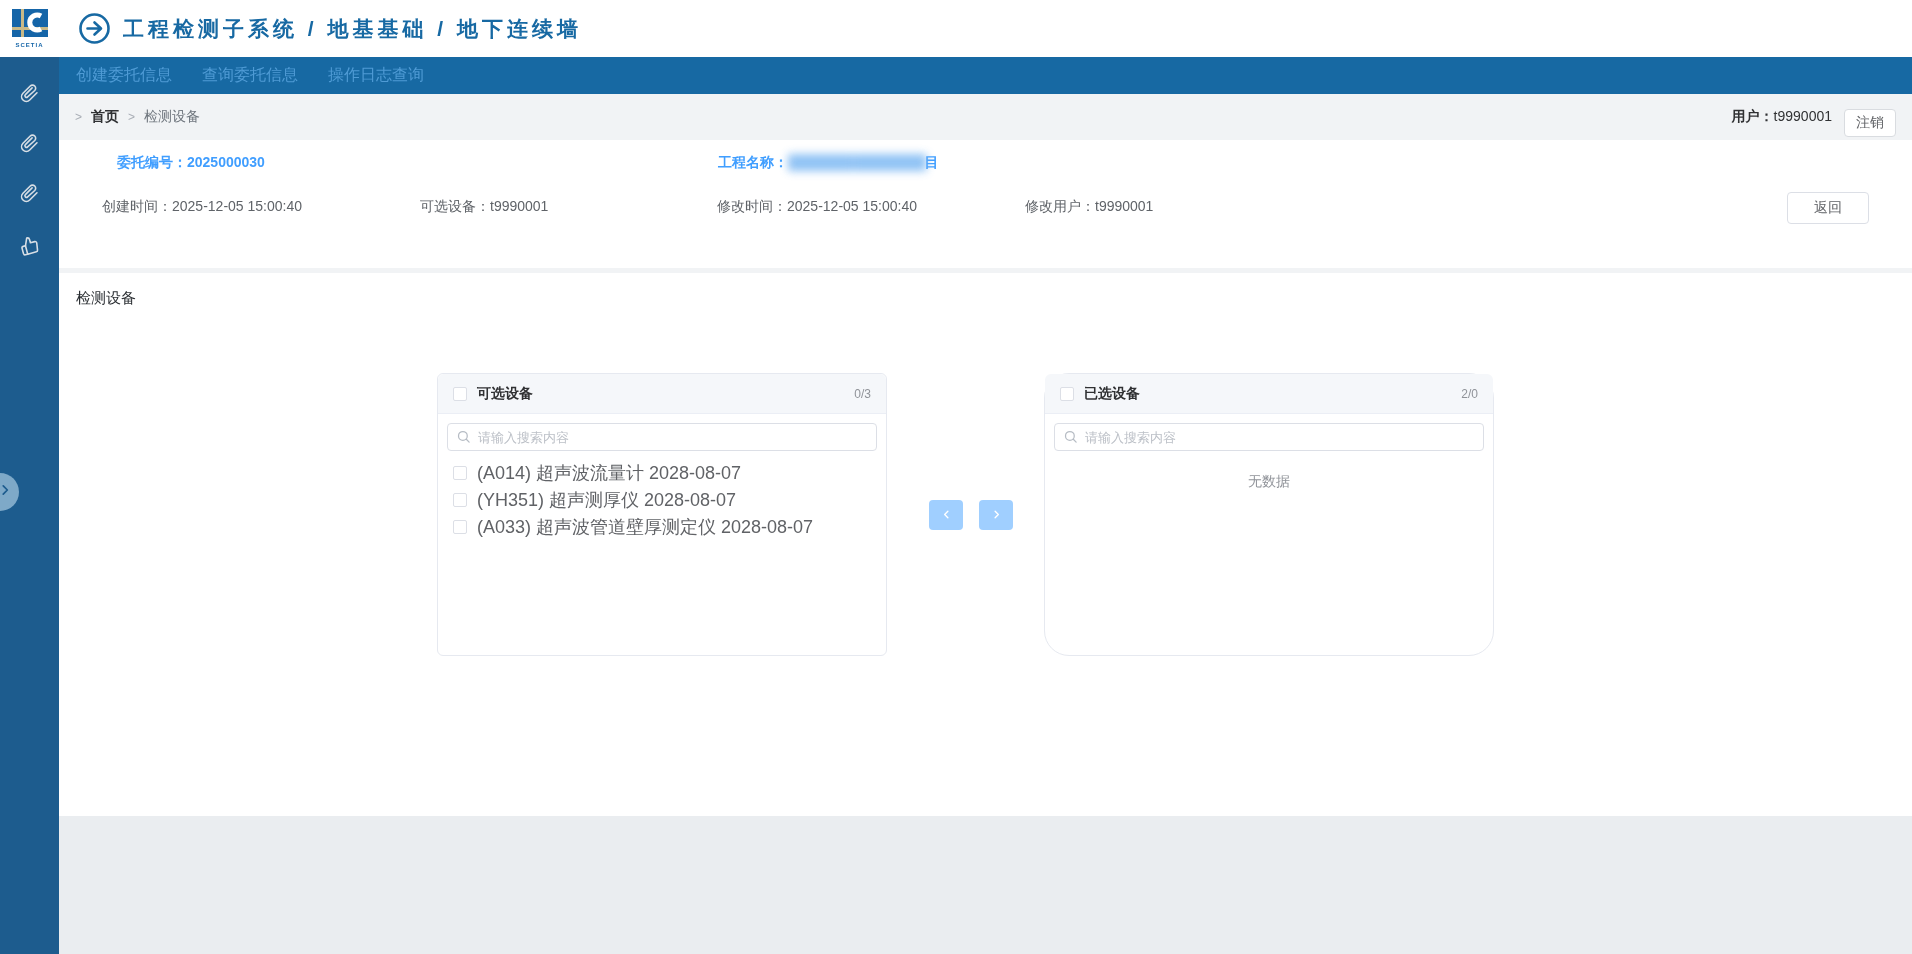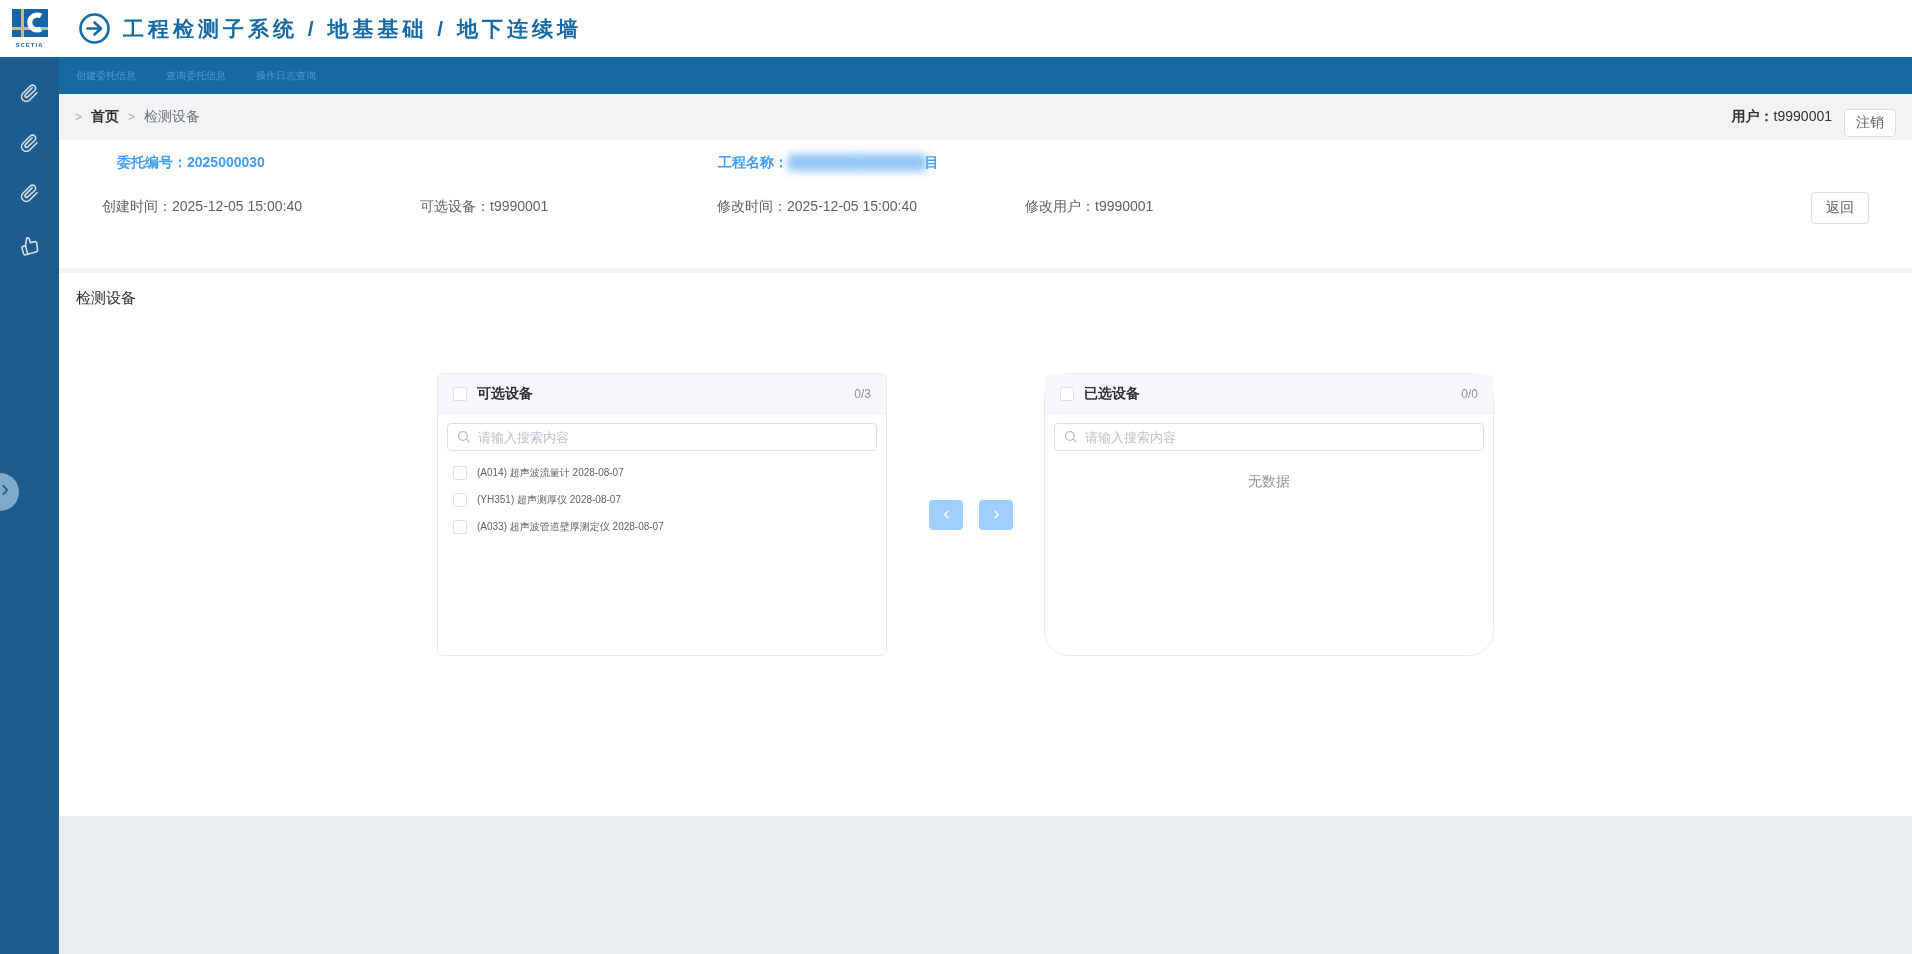--- a/index.html
+++ b/index.html
@@ -24,42 +24,42 @@
   .expand-btn { position:absolute; left:-19px; top:416px; width:38px; height:38px;
     border-radius:50%; background:#7ea9c8; display:flex; align-items:center;
     justify-content:flex-end; padding-right:7px; cursor:pointer; }
 
   
   .main { position:absolute; left:59px; top:57px; width:1853px; height:897px;
     display:flex; flex-direction:column; background:#f1f3f5; }
 
   .navbar { height:37px; background:#1769a3; display:flex; align-items:center;
     padding-left:17px; gap:30px; flex:0 0 auto; }
-  .nav-item { font-size:10px; color:#4f9bd5; cursor:pointer; }
+  .nav-item { font-size:16px; color:#4f9bd5; cursor:pointer; }
 
   .strip { height:46px; background:#f1f3f5; display:flex; align-items:center;
     justify-content:space-between; padding:0 16px; flex:0 0 auto; }
   .crumbs { display:flex; align-items:center; gap:9px; font-size:14px; }
   .crumb-sep { color:#a8adb5; font-size:12px; }
   .crumb-home { color:#303133; font-weight:bold; cursor:pointer; }
   .crumb-cur { color:#6f767e; }
   .user-area { display:flex; align-items:center; gap:12px; }
   .user-label { font-size:14px; font-weight:bold; color:#303133;text-align:right; }
   .user-name { font-size:14px; color:#303133; font-weight:normal; }
   .logout-btn { background:#fff; border:1px solid #d9dce0; border-radius:4px;
     font-size:14px; color:#606266; padding:4px 11px; cursor:pointer;
     font-family:inherit;margin-top:12px; }
 
   .info-card { height:128px; background:#fff; position:relative; flex:0 0 auto; }
   .info-blue { position:absolute; top:14px; font-size:14px; font-weight:bold; color:#409eff; }
   .redacted { color:#75b4f2; opacity:.8; filter:blur(4px); letter-spacing:-2px; }
   .info-row2-item { position:absolute; top:58px; font-size:14px; color:#5f6368; }
   .back-btn { position:absolute; right:43px; top:52px; background:#fff;
     border:1px solid #dcdfe6; border-radius:4px; font-size:14px; color:#606266;
-    padding:6px 14px; cursor:pointer; font-family:inherit; }
+    padding:6px 26px; cursor:pointer; font-family:inherit; }
 
   .gap { height:5px; background:#f1f3f5; flex:0 0 auto; }
 
   .content-card { height:543px; background:#fff; position:relative; flex:0 0 auto; }
   .section-title { position:absolute; left:17px; top:16px; font-size:15px; color:#2b2f33; }
 
   
   .panel { position:absolute; top:100px; width:450px; height:283px; background:#fff;
     border:1px solid #e6e9f0; border-radius:6px; }
   .panel.left  { left:378px; }
@@ -71,21 +71,21 @@
   .panel-title { margin-left:10px; font-size:14px; font-weight:600; color:#303133; }
   .panel-counter { margin-left:auto; font-size:12px; color:#909399; }
   .search-box { position:relative; margin:9px 9px 0 9px; }
   .search-input { width:100%; height:28px; border:1px solid #dcdfe6; border-radius:4px;
     padding:0 10px 0 30px; font-size:13px; color:#606266; outline:none;
     font-family:inherit; background:#fff; }
   .search-input::placeholder { color:#bcc0c7; }
   .search-ico { position:absolute; left:9px; top:6px; }
   .item-list { margin-top:8px; }
   .t-item { height:27px; display:flex; align-items:center; gap:10px; padding:0 15px;
-    font-size:10px; color:#606266; cursor:pointer; }
+    font-size:18px; color:#606266; cursor:pointer; }
   .empty-text { margin-top:22px; text-align:center; font-size:14px; color:#909399; }
 
   .t-btn { position:absolute; top:227px; width:34px; height:30px; border:none;
     border-radius:4px; background:#a0cfff; display:flex; align-items:center;
     justify-content:center; cursor:not-allowed; }
   .t-btn.to-left  { left:870px; }
   .t-btn.to-right { left:920px; }
 
   .footer { flex:1 1 auto; background:#eaedf0; }
 </style>
@@ -235,21 +235,21 @@
         <svg width="11" height="11" viewBox="0 0 24 24" fill="none" stroke="#ffffff" stroke-width="3" stroke-linecap="round" stroke-linejoin="round">
           <polyline points="9 5 16 12 9 19"></polyline>
         </svg>
       </span>
     </button>
 
     <div class="panel right">
       <div class="panel-head">
         <span class="cbx"></span>
         <span class="panel-title">已选设备</span>
-        <span class="panel-counter">0/0</span>
+        <span class="panel-counter">2/0</span>
       </div>
       <div class="search-box">
         <span class="search-ico">
           <svg width="15" height="15" viewBox="0 0 24 24" fill="none" stroke="#b6bcc4" stroke-width="2" stroke-linecap="round">
             <circle cx="11" cy="11" r="7"></circle>
               <line x1="16.5" y1="16.5" x2="21" y2="21"></line>
           </svg>
         </span>
         <input class="search-input" placeholder="请输入搜索内容" style="">
       </div>

